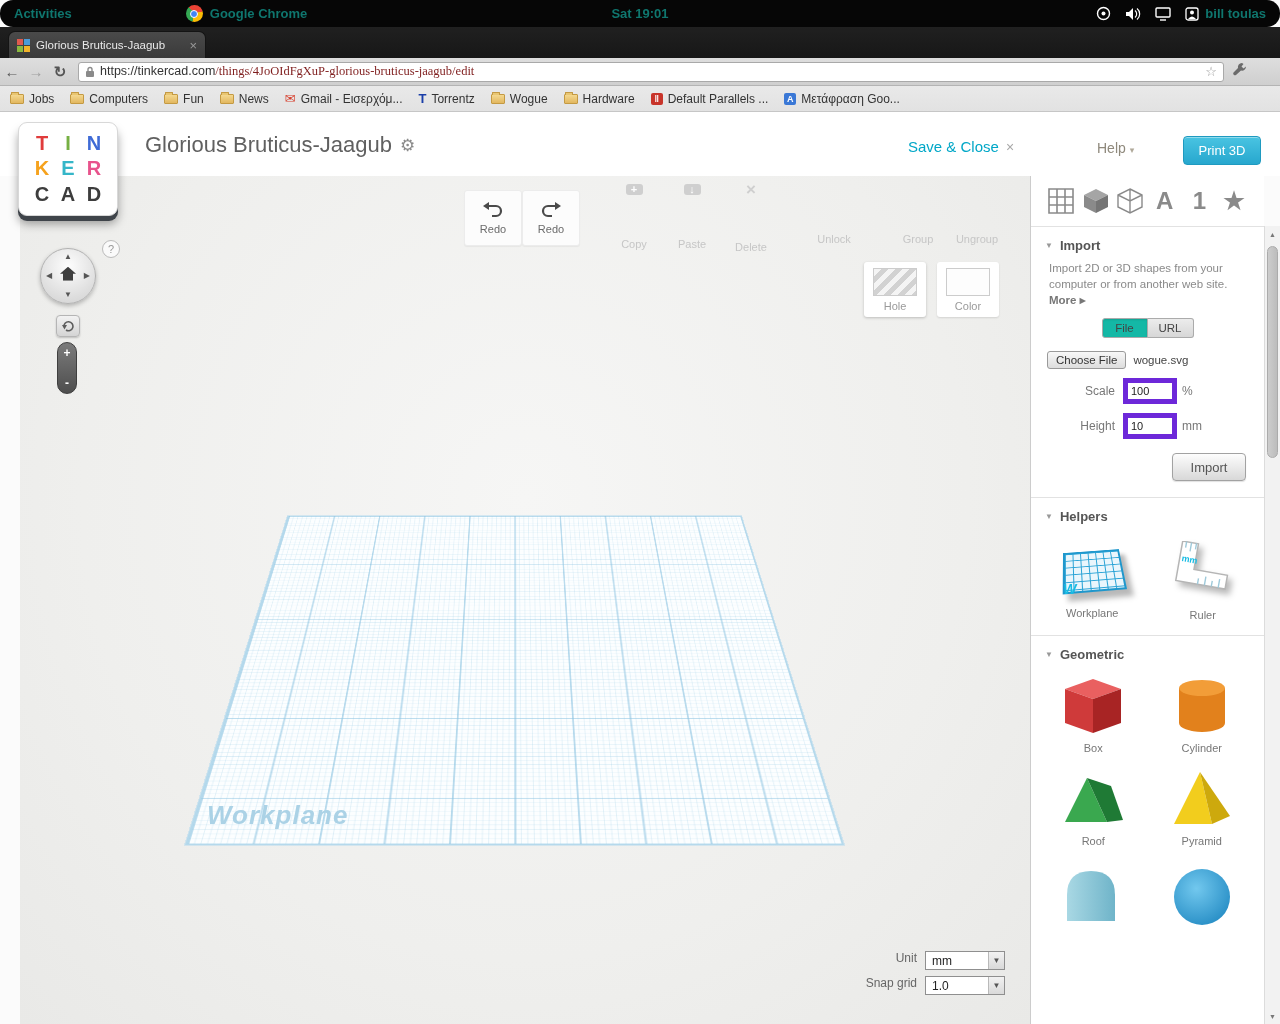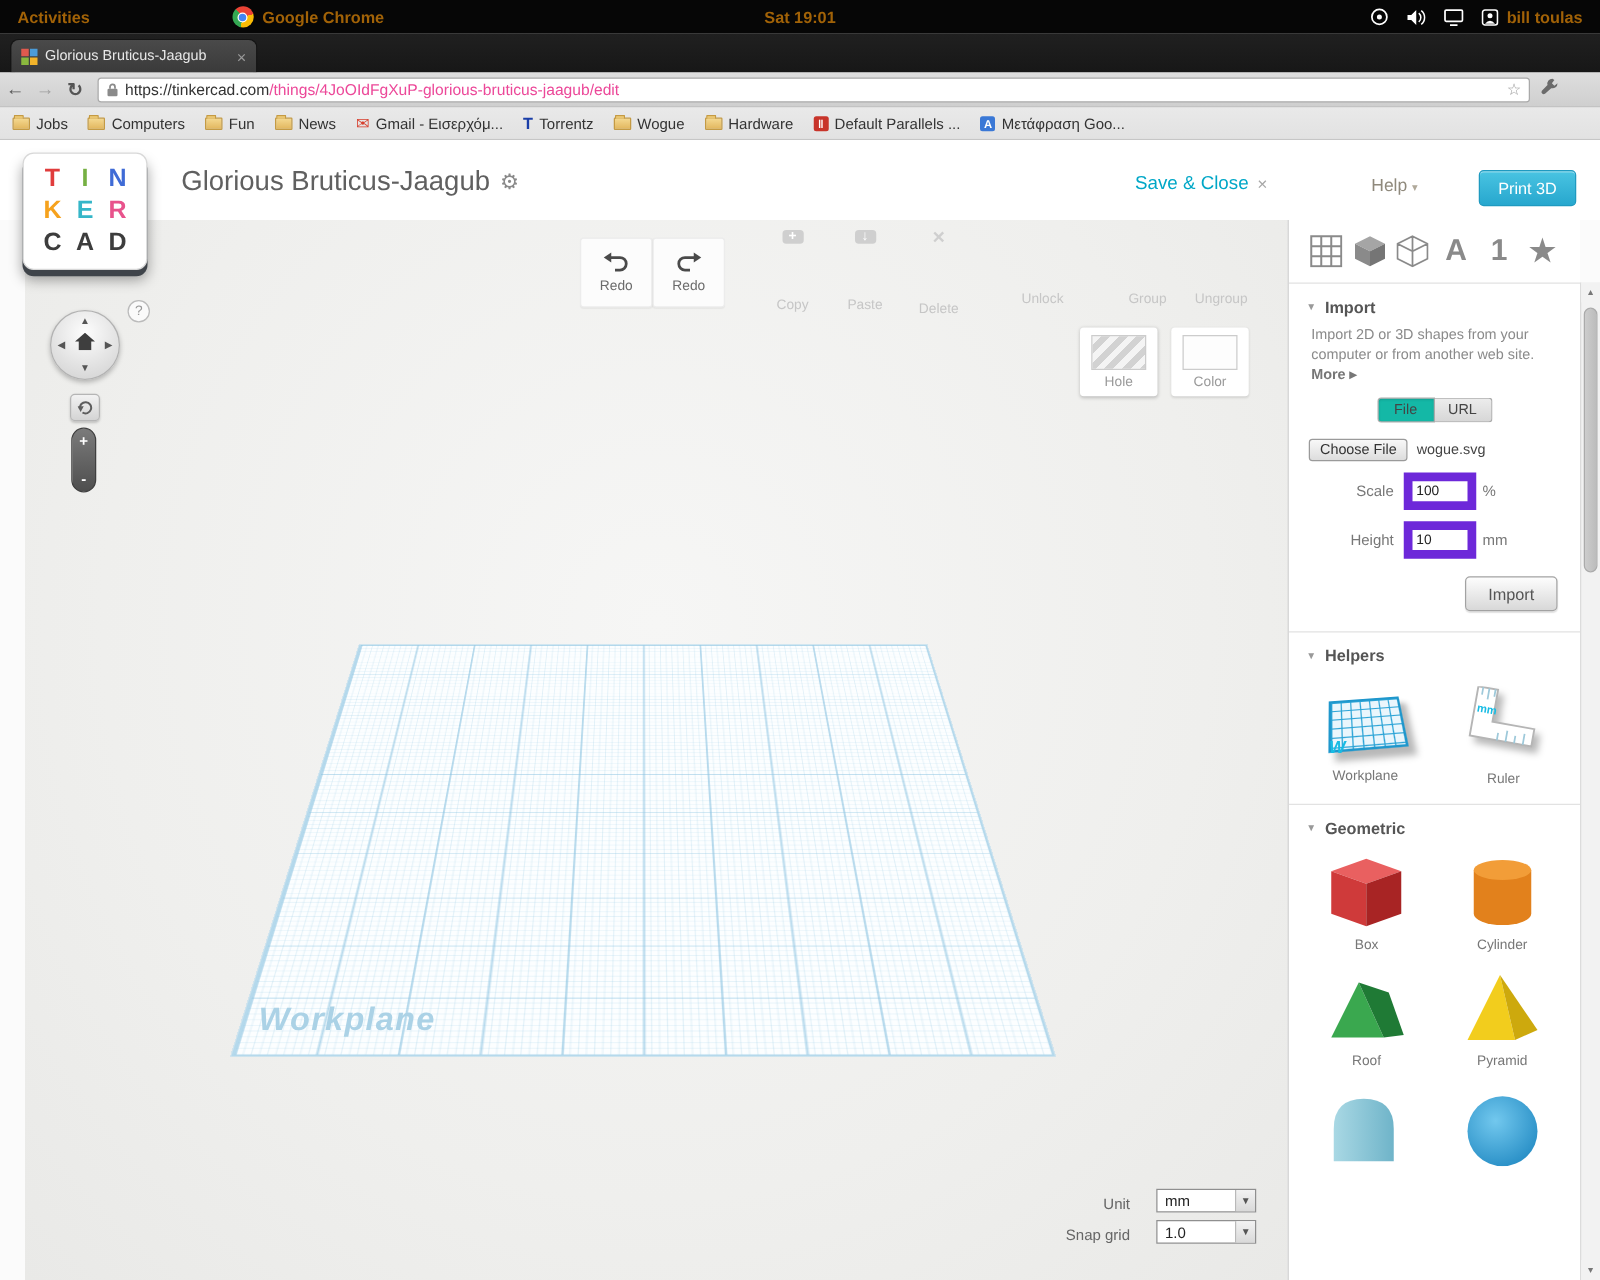--- a/index.html
+++ b/index.html
@@ -1,20 +1,20 @@
 <!DOCTYPE html>
 <html><head>
 <meta charset="utf-8">
 <style>
   html,body{margin:0;padding:0;}
   #root{position:relative;width:1280px;height:1024px;overflow:hidden;background:#fbfbfb;
         font-family:"Liberation Sans",sans-serif;-webkit-font-smoothing:antialiased;}
   
-  #gnome-bar{position:absolute;left:0;top:0;width:1280px;height:27px;background:#060606;color:#a16207;
-             display:flex;align-items:center;font-size:13px;font-weight:bold;}
+  #gnome-bar{position:absolute;left:0;top:0;width:1280px;height:27px;background:#060606;color:#0f766e;
+             display:flex;align-items:center;font-size:13px;font-weight:bold;border-radius:13px;}
   .gn-activities{padding:0 14px;}
   .gn-appgrp{display:flex;align-items:center;gap:7px;margin-left:100px;}
   .chrome-logo{width:17px;height:17px;border-radius:50%;position:relative;
      background:conic-gradient(from -45deg,#ea4335 0 120deg,#fbbc05 0 240deg,#34a853 0 360deg);}
   .chrome-logo::after{content:"";position:absolute;left:4.5px;top:4.5px;width:8px;height:8px;border-radius:50%;
      background:#4285f4;border:1.5px solid #fff;box-sizing:border-box;}
   .gn-clock{position:absolute;left:50%;transform:translateX(-50%);}
   .gn-right{margin-left:auto;display:flex;align-items:center;gap:14px;padding-right:14px;font-weight:bold;}
   .gn-ic{display:inline-flex;align-items:center;}
   
@@ -30,21 +30,21 @@
   .favicon-grid i:nth-child(3){background:#8ab83e;}.favicon-grid i:nth-child(4){background:#f2b32a;}
   
   #chrome-toolbar{position:absolute;left:0;top:58px;width:1280px;height:28px;
       background:linear-gradient(#dedede,#cfcfcf);border-bottom:1px solid #b4b4b4;box-sizing:border-box;
       display:flex;align-items:center;}
   .nav-btn{width:24px;text-align:center;font-size:15px;font-weight:bold;color:#555;}
   .nav-btn.disabled{color:#a0a0a0;}
   .omnibox{margin-left:6px;width:1146px;height:20px;background:#fff;border:1px solid #a9a9a9;border-radius:3px;
       display:flex;align-items:center;padding:0 6px;box-sizing:border-box;gap:5px;}
   .omni-url{font-size:12.5px;color:#333;white-space:nowrap;overflow:hidden;flex:1;}
-  .omni-url .path{color:#ec4899;}
+  .omni-url .path{color:#7f1d1d;font-family:Liberation Serif, serif;}
   .omni-star{color:#9a9a9a;font-size:13px;}
   .wrench{margin-left:8px;}
   
   #bookmarks-bar{position:absolute;left:0;top:86px;width:1280px;height:26px;background:linear-gradient(#e9e9e9,#e2e2e2);
       border-bottom:1px solid #c6c6c6;box-sizing:border-box;display:flex;align-items:center;gap:16px;padding:0 10px;font-size:12px;color:#333;}
   .bm{display:flex;align-items:center;gap:5px;white-space:nowrap;}
   .folder-icon{width:14px;height:10px;background:linear-gradient(#f4d88f,#e2b75f);border:1px solid #c49a43;
       border-radius:1px;position:relative;box-sizing:border-box;flex:none;}
   .folder-icon::before{content:"";position:absolute;left:0;top:-3px;width:6px;height:2px;background:#e9c672;
       border:1px solid #c49a43;border-bottom:none;border-radius:1px 1px 0 0;}
@@ -119,21 +119,21 @@
       background-image:
         linear-gradient(to right,rgba(140,195,225,.55) 1.5px,transparent 1.5px),
         linear-gradient(to bottom,rgba(140,195,225,.55) 1.5px,transparent 1.5px),
         linear-gradient(to right,rgba(165,210,232,.30) 1px,transparent 1px),
         linear-gradient(to bottom,rgba(165,210,232,.30) 1px,transparent 1px);
       background-size:65.5px 74px,65.5px 74px,6.55px 7.4px,6.55px 7.4px;
       border:2px solid #b5d9ec;box-shadow:0 0 0 1px rgba(175,215,238,.45);}
   .wp-label{position:absolute;left:22px;top:348px;font-size:26px;font-weight:bold;font-style:italic;
       color:#abd2e6;letter-spacing:1px;}
   
-  .unit-row{position:absolute;display:flex;align-items:flex-end;gap:21px;font-size:12px;color:#666;}
+  .unit-row{position:absolute;display:flex;align-items:flex-start;gap:8px;font-size:12px;color:#666;}
   .ur1{right:25px;top:775px;}
   .ur2{right:25px;top:800px;}
   .fake-select{width:80px;height:19px;background:#fff;border:1px solid #8f8f8f;display:flex;align-items:center;
       font-size:12px;color:#222;box-sizing:border-box;}
   .fake-select .val{flex:1;padding-left:6px;}
   .fake-select .dd{width:15px;height:100%;background:linear-gradient(#f2f2f2,#d9d9d9);border-left:1px solid #b9b9b9;
       display:flex;align-items:center;justify-content:center;font-size:8px;color:#555;}
   
   #sidebar{position:absolute;left:1030px;top:176px;width:234px;height:848px;background:#fff;
       border-left:1px solid #cccccc;box-sizing:border-box;overflow:hidden;}
@@ -148,21 +148,21 @@
   .seg-wrap{display:flex;justify-content:center;margin:10px 0 2px;}
   .seg{width:46px;height:20px;font-size:11.5px;display:flex;align-items:center;justify-content:center;
       border:1px solid #ababab;box-sizing:border-box;color:#444;}
   .seg.sel{background:#14b8a6;border-radius:3px 0 0 3px;box-shadow:inset 0 1px 2px rgba(0,0,0,.12);}
   .seg.unsel{background:linear-gradient(#ececec,#d7d7d7);border-left:none;border-radius:0 3px 3px 0;}
   .file-row{margin:13px 16px 0;font-size:11.5px;color:#444;display:flex;align-items:center;gap:7px;}
   .choose-btn{border:1px solid #9a9a9a;border-radius:3px;background:linear-gradient(#f8f8f8,#dddddd);
       padding:2px 8px;font-size:11.5px;color:#333;text-align:right;}
   .num-row{margin:9px 0 0;font-size:12px;color:#777;display:flex;align-items:center;}
   .num-row .nlab{width:84px;text-align:right;margin-right:8px;}
-  .num-input{width:38px;height:16px;border:7px solid #6d28d9;font-size:11px;padding:0 3px;color:#222;
+  .num-input{width:38px;height:16px;border:5px solid #6d28d9;font-size:11px;padding:0 3px;color:#222;
       font-family:"Liberation Sans",sans-serif;}
   .import-row{display:flex;justify-content:flex-end;margin:14px 18px 6px;}
   .import-btn{width:72px;height:26px;border-radius:4px;border:1px solid #a2a2a2;
       background:linear-gradient(#fdfdfd,#d8d8d8);font-size:13px;color:#555;
       display:flex;align-items:center;justify-content:center;box-shadow:0 1px 1px rgba(0,0,0,.12);}
   .helpers-row{display:flex;justify-content:space-around;padding:12px 6px 4px;}
   .helper{display:flex;flex-direction:column;align-items:center;width:100px;}
   .wp-helper-icon{position:relative;width:62px;height:52px;margin-top:4px;}
   .wp-helper-plane{position:absolute;left:2px;top:2px;width:56px;height:42px;
       background:

